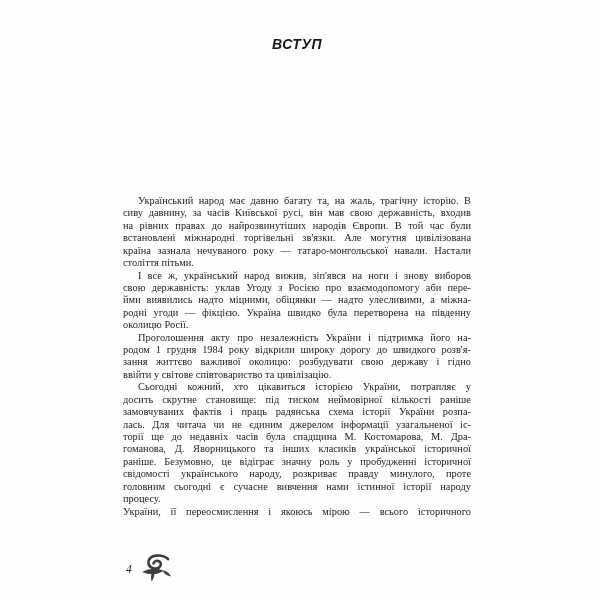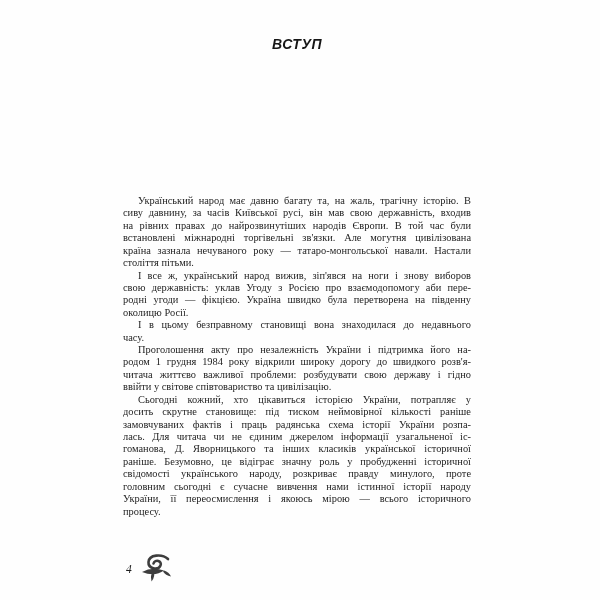--- a/index.html
+++ b/index.html
@@ -87,44 +87,42 @@
         <div class="line first">Український народ має давню багату та, на жаль, трагічну історію. В</div>
         <div class="line">сиву давнину, за часів Київської русі, він мав свою державність, входив</div>
         <div class="line">на рівних правах до найрозвинутіших народів Європи. В той час були</div>
         <div class="line">встановлені міжнародні торгівельні зв'язки. Але могутня цивілізована</div>
         <div class="line">країна зазнала нечуваного року — татаро-монгольської навали. Настали</div>
         <div class="line last">століття пітьми.</div>
       </div>
       <div class="para">
         <div class="line first">І все ж, український народ вижив, зіп'явся на ноги і знову виборов</div>
         <div class="line">свою державність: уклав Угоду з Росією про взаємодопомогу аби пере-</div>
+        <div class="line">йми виявились надто міцними, обіцянки — надто улесливими, а міжна-</div>
         <div class="line">родні угоди — фікцією. Україна швидко була перетворена на південну</div>
         <div class="line last">околицю Росії.</div>
       </div>
       <div class="para">
-        <div class="line first">І в цьому безправному становищі вона знаходилася до недавнього</div>
-        <div class="line last">часу.</div>
-      </div>
-      <div class="para">
         <div class="line first">Проголошення акту про незалежність України і підтримка його на-</div>
         <div class="line">родом 1 грудня 1984 року відкрили широку дорогу до швидкого розв'я-</div>
-        <div class="line">читача життєво важливої проблеми: розбудувати свою державу і гідно</div>
+        <div class="line">зання життєво важливої околицю: розбудувати свою державу і гідно</div>
         <div class="line last">ввійти у світове співтовариство та цивілізацію.</div>
       </div>
       <div class="para">
         <div class="line first">Сьогодні кожний, хто цікавиться історією України, потрапляє у</div>
         <div class="line">досить скрутне становище: під тиском неймовірної кількості раніше</div>
         <div class="line">замовчуваних фактів і праць радянська схема історії України розпа-</div>
         <div class="line">лась. Для читача чи не єдиним джерелом інформації узагальненої іс-</div>
+        <div class="line">торії ще до недавніх часів була спадщина М. Костомарова, М. Дра-</div>
         <div class="line">гоманова, Д. Яворницького та інших класиків української історичної</div>
         <div class="line">раніше. Безумовно, це відіграє значну роль у пробудженні історичної</div>
         <div class="line">свідомості українського народу, розкриває правду минулого, проте</div>
         <div class="line">головним сьогодні є сучасне вивчення нами істинної історії народу</div>
+        <div class="line last">процесу.</div>
         <div class="line">України, її переосмислення і якоюсь мірою — всього історичного</div>
-        <div class="line last">процесу.</div>
       </div>
     </div>
 
   <div class="page-footer">
     <span class="page-number">4</span>
     <span class="ornament">
       <svg width="34" height="31" viewBox="0 0 34 31" aria-hidden="true">
         <path class="stroke" d="M29 7 C 23 1.5, 10 2.5, 9.5 10 C 9 16.5, 19 19, 21.5 13.5 C 23.5 9, 16 6.5, 14.5 11.5"></path>
         <path class="fill" d="M3 20 Q 13 14.5 25 18.5 Q 16 25 3 20 Z"></path>
         <path class="fill" d="M14 19 Q 17 24 12.5 29.5 Q 11 23 14 19 Z"></path>

